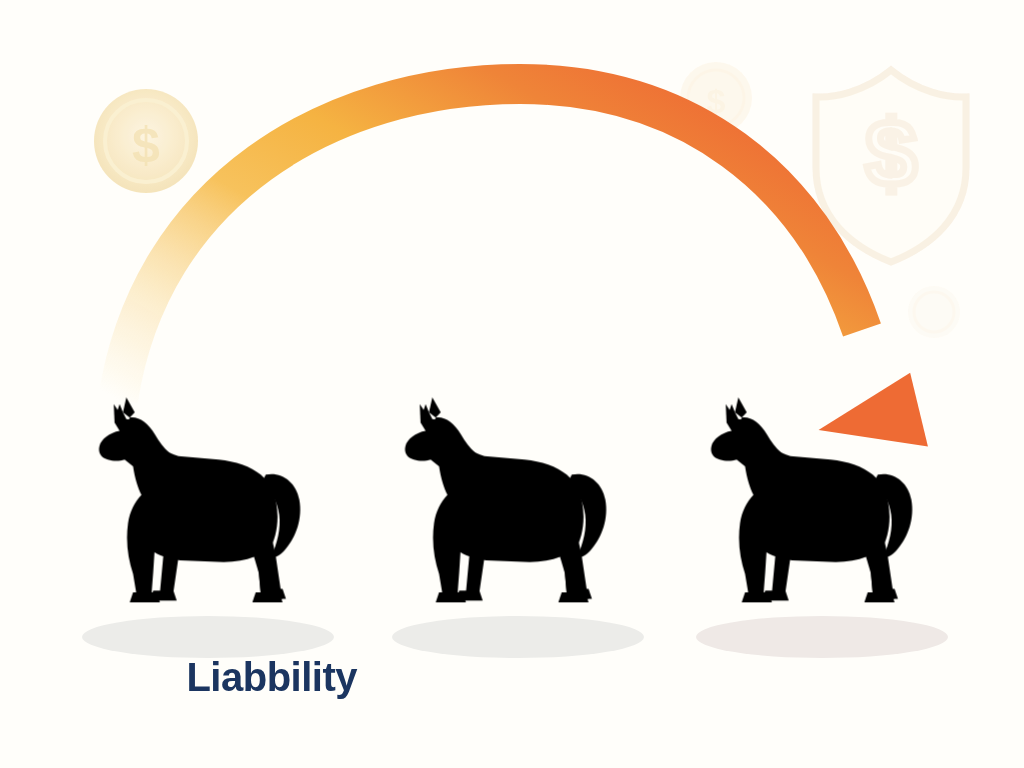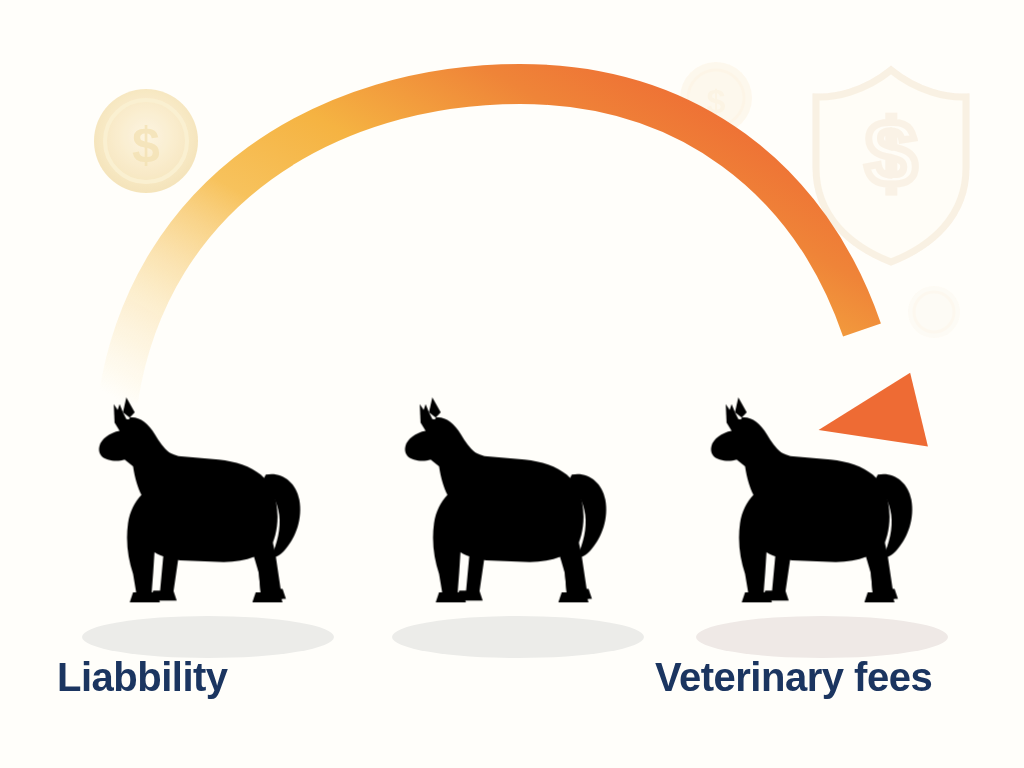--- a/index.html
+++ b/index.html
@@ -18,21 +18,21 @@
   #scene {
     position: absolute;
     inset: 0;
     width: 1024px;
     height: 768px;
   }
   .label {
     position: absolute;
     top: 655px;
     width: 300px;
-    text-align: left;
+    text-align: right;
     font-family: "Liberation Sans", sans-serif;
     font-weight: bold;
     font-size: 40px;
     letter-spacing: -0.5px;
     color: #1b3560;
     white-space: nowrap;
   }
   #label-0 { left: 57px; }
   #label-1 { left: 368px; }
   #label-2 { left: 655px; }
@@ -186,15 +186,14 @@
       [data-name="horse-mortality"] .dark { fill: #14585C; }
     
       [data-name="horse-veterinary-fees"] .body { fill: #C8703F; }
       [data-name="horse-veterinary-fees"] .shade { fill: #A8522A; }
       [data-name="horse-veterinary-fees"] .hoof { fill: #8E4422; }
       [data-name="horse-veterinary-fees"] .dark { fill: #8E4422; }
     </style>
     </svg>
 
   <div class="label" id="label-0" data-name="horse-label-liability" style="color: rgb(27, 53, 96);">Liabbility</div>
-  <div class="label" id="label-2" data-name="horse-label-veterinary-fees" style="color: rgb(27, 53, 96);">Veterinary fees</div>
 
 </div>
 
 </body></html>

